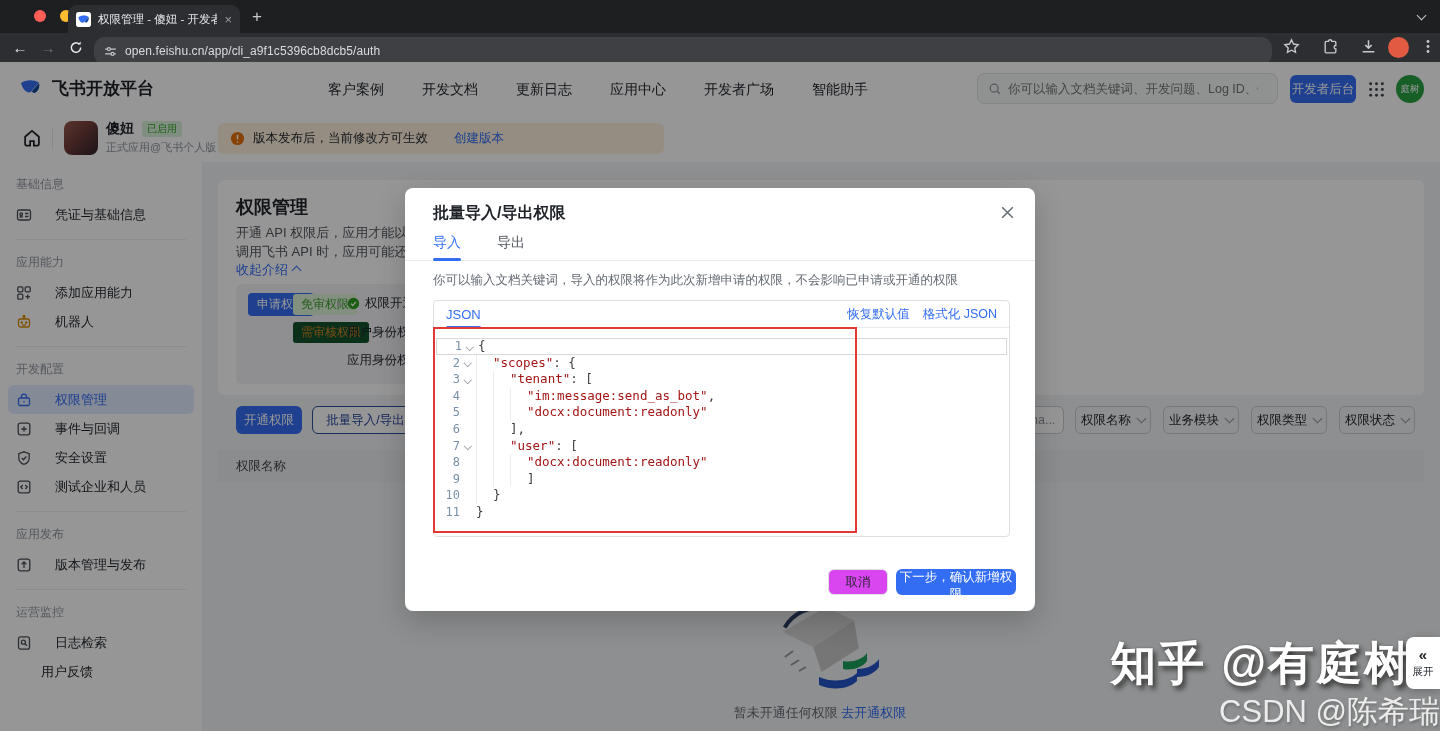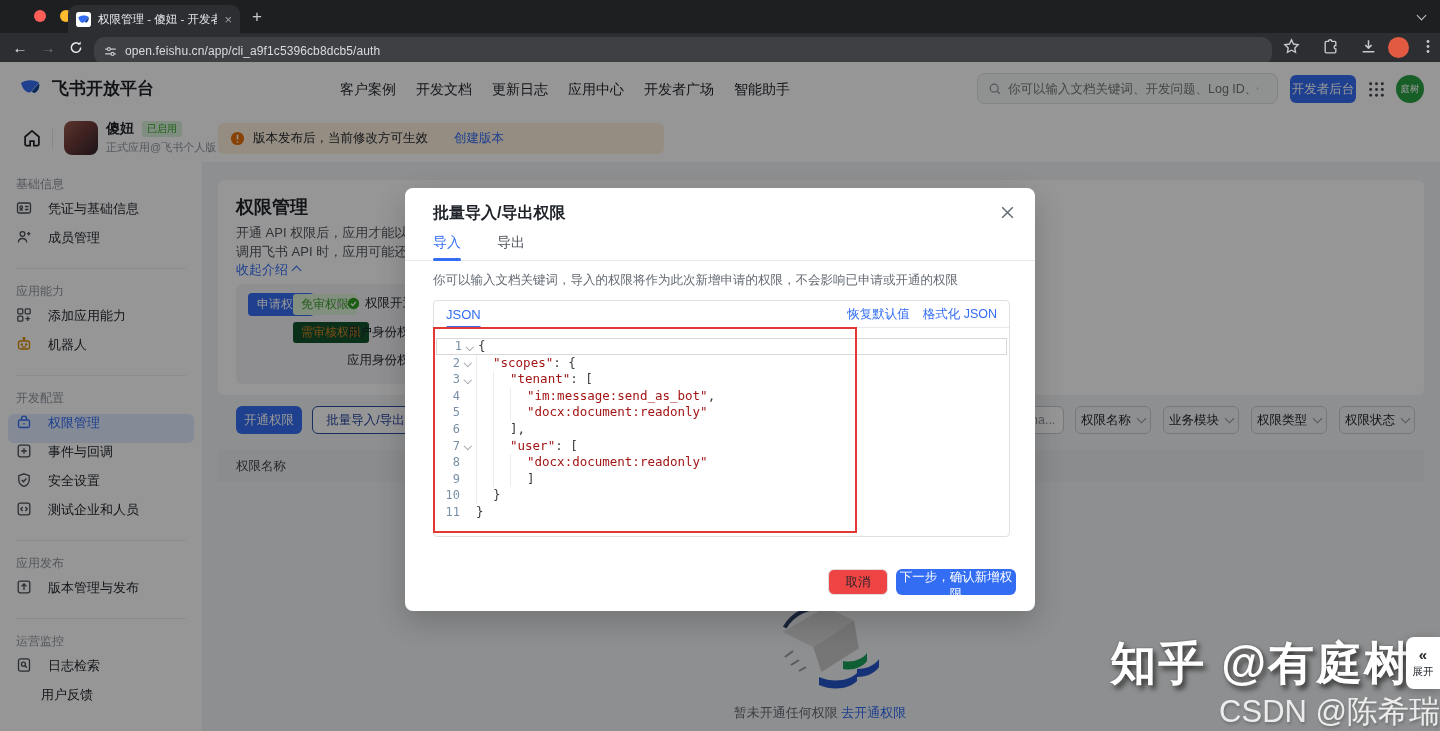--- a/index.html
+++ b/index.html
@@ -17,21 +17,21 @@
   .toolbar{position:absolute;left:0;top:33px;width:1440px;height:29px;background:#2d2e31;display:flex;align-items:center}
   .navic{width:28px;text-align:center;font-size:15px;color:#e8eaed}
   .urlpill{position:absolute;left:94px;top:4px;width:1178px;height:28px;background:#3e4043;border-radius:11px;display:flex;align-items:center;padding:0 10px;gap:8px}
   .url{font-size:12px;color:#dadce0;letter-spacing:.1px}
   .tbic{position:absolute;top:5px}
 
   
   .fheader{position:absolute;left:0;top:62px;width:1440px;height:53px;background:#fff}
   .brand{position:absolute;left:18px;top:14px;display:flex;align-items:center;gap:8px}
   .brand-t{font-size:17px;font-weight:700;color:#1f2329}
-  .topnav{position:absolute;left:340px;top:19px;display:flex;gap:20px}
+  .topnav{position:absolute;left:328px;top:19px;display:flex;gap:38px}
   .topnav span{font-size:14px;color:#1f2329;font-weight:500}
   .hsearch{position:absolute;left:977px;top:11px;width:301px;height:31px;border:1px solid #dee0e3;background:#f5f6f7;border-radius:8px;display:flex;align-items:center;padding:0 10px;gap:6px}
   .hsearch input{border:0;background:transparent;outline:none;font-size:12.5px;color:#8f959e;width:250px;font-family:inherit}
   .hbtn{position:absolute;left:1290px;top:13px;width:66px;height:28px;background:#336df4;color:#fff;font-size:12.5px;border:0;border-radius:6px;font-family:inherit}
   .gridic{position:absolute;left:1368px;top:19px}
   .havatar{position:absolute;left:1396px;top:13px;width:28px;height:28px;border-radius:50%;background:#27a243;color:#fff;font-size:9.5px;display:flex;align-items:center;justify-content:center}
 
   
   .appbar{position:absolute;left:0;top:115px;width:1440px;height:47px;background:#fff}
   .vline{position:absolute;left:52px;top:14px;width:1px;height:20px;background:#e5e6e8}
@@ -40,21 +40,21 @@
   .appbadge{position:absolute;left:142px;top:6px;background:#d8f2da;color:#2ea121;font-size:10px;padding:1px 5px;border-radius:3px}
   .appsub{position:absolute;left:106px;top:25px;font-size:11px;color:#8f959e}
   .warnbar{position:absolute;left:218px;top:8px;width:446px;height:31px;background:#fdf0dd;border-radius:6px;display:flex;align-items:center;padding:0 12px;gap:8px}
   .warnbar .wt{font-size:12.5px;color:#1f2329}
   .blue{color:#336df4}
   .wlink{font-size:12.5px;margin-left:18px}
 
   
   .sidebar{position:absolute;left:0;top:162px;width:202px;height:569px;background:#fff;overflow:hidden}
   .slabel{margin:14px 16px 7px;font-size:12px;color:#8f959e}
-  .sitem{height:29px;margin:0 8px;padding:0 8px;border-radius:6px;display:flex;gap:16px;font-size:13px;color:#1f2329}
+  .sitem{height:29px;margin:0 8px;padding:0 8px;border-radius:6px;display:flex;align-items:center;gap:23px;font-size:13px;color:#1f2329}
   .sitem svg{flex:none;color:#4a4f58}
   .sitem.active{background:#e1eaff;color:#336df4}
   .sitem.active svg{color:#336df4}
   .sitem.sub{padding-left:33px}
   .sdiv{height:1px;background:#eceef0;margin:10px 16px}
   .sp{flex:1}
   .chev{display:inline-block;width:7px;height:7px;border-right:1.4px solid #8f959e;border-bottom:1.4px solid #8f959e;transform:rotate(45deg)}
   .chev.up{transform:rotate(225deg)}
   .chev.blue{border-color:#336df4}
 
@@ -99,21 +99,21 @@
   .edbody{position:absolute;left:0;top:27px;width:100%;padding-top:10px;font-family:'DejaVu Sans Mono',monospace;font-size:12.5px}
   .cl{display:flex;align-items:center;height:16.6px;line-height:16.6px}
   .cl.cur{box-shadow:inset 0 0 0 1px #d8d8d8;margin:0 2px}
   .ln{width:26px;text-align:right;color:#7a90a8;flex:none;font-size:12px}
   .fold{width:16px;flex:none;display:flex;justify-content:center}
   .fold .chev{width:5.5px;height:5.5px;border-color:#9aa0a6}
   .ct{display:flex;align-items:center;height:100%}
   .ig{display:inline-block;width:17px;height:100%;border-left:1px solid #ececec}
   .tk-s{color:#a31515;white-space:pre}
   .tk-p{color:#3b3b3b;white-space:pre}
-  .mcancel{position:absolute;left:423px;top:381px;width:60px;height:26px;background:#ef4444;border:1px solid #dee0e3;border-radius:6px;font-size:12.5px;color:#1f2329;font-family:inherit}
+  .mcancel{position:absolute;left:423px;top:381px;width:60px;height:26px;background:#d946ef;border:1px solid #dee0e3;border-radius:6px;font-size:12.5px;color:#1f2329;font-family:inherit}
   .mok{position:absolute;left:491px;top:381px;width:120px;height:26px;background:#336df4;border:0;border-radius:6px;font-size:12.5px;color:#fff;font-family:inherit}
 
   
   .annot{position:absolute;left:433px;top:327px;width:424px;height:206px;border:2px solid #e13833;z-index:30}
   .expandtab{position:absolute;left:1406px;top:637px;width:34px;height:52px;background:#fff;border-radius:8px 0 0 8px;box-shadow:0 2px 8px rgba(0,0,0,.25);z-index:50;display:flex;flex-direction:column;align-items:center;justify-content:center;gap:3px}
   .expandtab .gg{font-size:15px;font-weight:700;color:#1f2329;line-height:1}
   .expandtab .lbl{font-size:10.5px;color:#1f2329}
   .wm1{position:absolute;right:28px;top:633px;font-size:46px;font-weight:700;color:#fff;letter-spacing:2px;text-shadow:3px 4px 5px rgba(0,0,0,.6),0 0 2px rgba(0,0,0,.35);z-index:45;white-space:nowrap}
   .wm2{position:absolute;right:0px;top:691px;font-size:31px;color:rgba(255,255,255,.85);z-index:45;white-space:nowrap;text-shadow:1px 2px 3px rgba(0,0,0,.25)}
 </style>
@@ -244,29 +244,20 @@
     <div class="slabel">基础信息</div>
     <div class="sitem">
       <svg width="16" height="16" viewBox="0 0 16 16">
           <g fill="none" stroke="currentColor" stroke-width="1.3">
             <rect x="1.5" y="3" width="13" height="10" rx="1.8"></rect>
             <circle cx="5.2" cy="7.2" r="1.3"></circle>
             <path d="M9 6.5h3.5M9 9.5h3.5M3.8 10.5c.3-1 2.5-1 2.8 0"></path>
           </g>
         </svg>
       <span>凭证与基础信息</span>
-    </div>
-    <div class="sitem">
-      <svg width="16" height="16" viewBox="0 0 16 16">
-          <g fill="none" stroke="currentColor" stroke-width="1.3">
-            <circle cx="6.5" cy="5" r="2.4"></circle>
-            <path d="M2.3 13.3c.3-2.3 2-3.8 4.2-3.8s3.9 1.5 4.2 3.8M12.7 3v3.4M11 4.7h3.4"></path>
-          </g>
-        </svg>
-      <span>成员管理</span>
     </div>
     <div class="sdiv"></div>
     <div class="slabel">应用能力</div>
     <div class="sitem">
       <svg width="16" height="16" viewBox="0 0 16 16">
           <g fill="none" stroke="currentColor" stroke-width="1.3">
             <rect x="1.8" y="1.8" width="5" height="5" rx="1"></rect>
             <rect x="9.2" y="1.8" width="5" height="5" rx="1"></rect>
             <rect x="1.8" y="9.2" width="5" height="5" rx="1"></rect>
             <path d="M11.7 9.5v4.4M9.5 11.7h4.4"></path>

